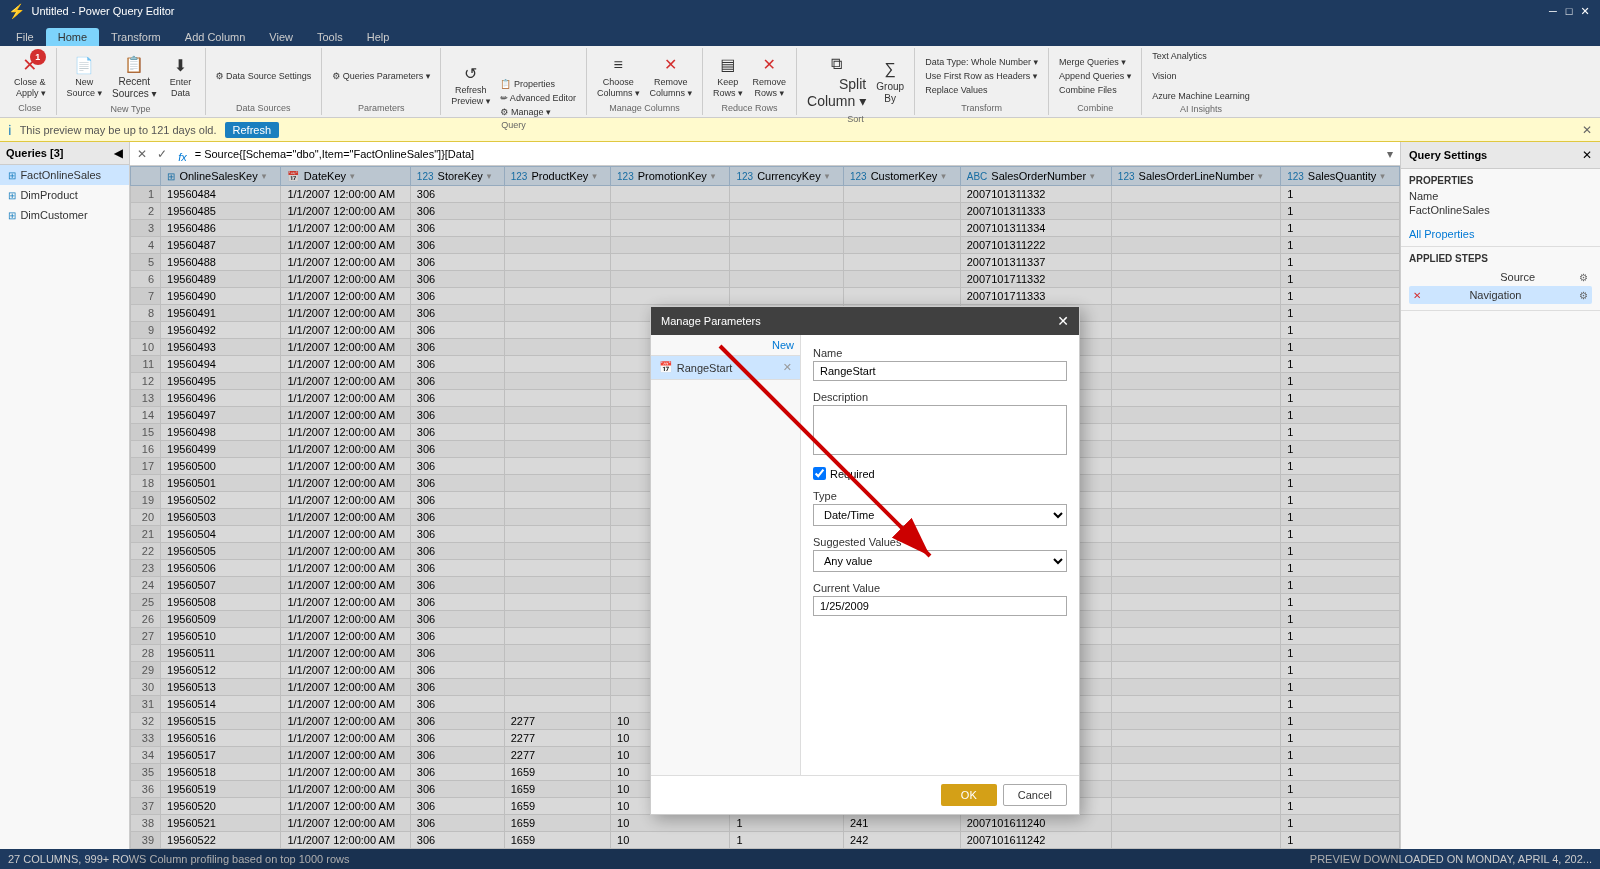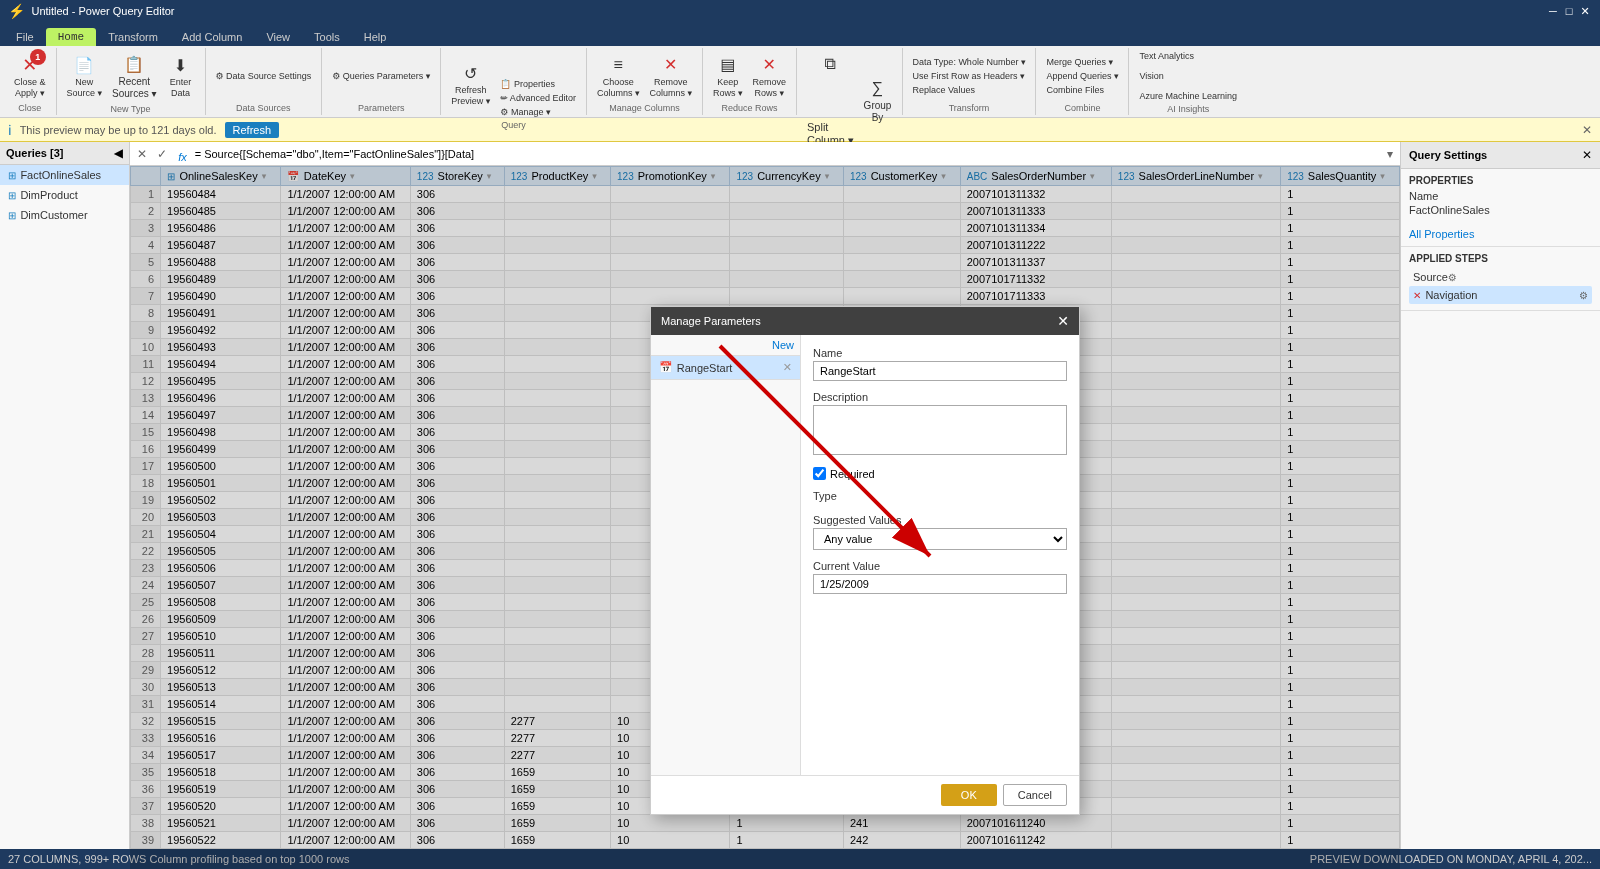--- a/index.html
+++ b/index.html
@@ -28,23 +28,22 @@
       padding-left: 4px;
     }
     .ribbon-tab {
       padding: 3px 12px;
       color: #ccc;
       cursor: pointer;
       font-size: 11px;
       border-radius: 3px 3px 0 0;
     }
     .ribbon-tab.active {
-      background: #bef264;
+      background: #7dd3fc;
       color: #333;
-      font-family: Liberation Mono, monospace;
     }
 
     
     .ribbon {
       background: #f0f0f0;
       border-bottom: 1px solid #ccc;
       display: flex;
       align-items: stretch;
       padding: 2px 4px;
       height: 72px;
@@ -242,24 +241,25 @@
       font-size: 10px;
       font-weight: bold;
       color: #333;
       margin-bottom: 4px;
     }
     .settings-name { font-size: 11px; color: #333; }
     .settings-link { color: #0078d4; cursor: pointer; font-size: 11px; }
     .applied-step {
       display: flex;
       align-items: center;
-      justify-content: flex-start;
+      justify-content: flex-end;
       padding: 3px 4px;
       cursor: pointer;
       border-radius: 2px;
+      gap: 44px;
     }
     .applied-step.selected { background: #cce5ff; }
     .step-name { font-size: 11px; color: #333; }
     .step-gear { color: #666; font-size: 10px; cursor: pointer; }
 
     
     .manage-params-dialog {
       position: absolute;
       top: 140px;
       left: 520px;
@@ -444,21 +444,21 @@
 
 <div class="ribbon">
 
   <div class="ribbon-group">
     <div class="ribbon-buttons">
       <button class="ribbon-btn">
         <div class="ribbon-btn-icon" style="position:relative;">
           <span style="color:#d32f2f; font-size:18px;">✕</span>
           <span class="red-badge">1</span>
         </div>
-        <span style="font-size:9px; text-align:center; line-height:1.2;">Close &amp;<br>Apply ▾</span>
+        <span style="font-size:9px; text-align:right; line-height:1.2;">Close &amp;<br>Apply ▾</span>
       </button>
     </div>
     <div class="ribbon-group-label">Close</div>
   </div>
 
   <div class="ribbon-group">
     <div class="ribbon-buttons">
       <button class="ribbon-btn">
         <div class="ribbon-btn-icon">📄</div>
         <span style="font-size:9px;text-align:center;line-height:1.2;">New<br>Source ▾</span>
@@ -533,21 +533,21 @@
         <span style="font-size:9px;line-height:1.2;text-align:center;">Remove<br>Rows ▾</span>
       </button>
     </div>
     <div class="ribbon-group-label">Reduce Rows</div>
   </div>
 
   <div class="ribbon-group">
     <div class="ribbon-buttons">
       <button class="ribbon-btn">
         <div class="ribbon-btn-icon">⧉</div>
-        <span style="font-size:11px;line-height:1.2;text-align:left;margin-top:45px;">Split<br>Column ▾</span>
+        <span style="font-size:14px;line-height:1.2;text-align:right;">Split<br>Column ▾</span>
       </button>
       <button class="ribbon-btn">
         <div class="ribbon-btn-icon">∑</div>
         <span style="font-size:10px;line-height:1.2;text-align:center;">Group<br>By</span>
       </button>
     </div>
     <div class="ribbon-group-label">Sort</div>
   </div>
 
   <div class="ribbon-group">
@@ -1248,20 +1248,29 @@
             <div>
               <div class="field-label">Description</div>
               <textarea class="field-textarea" style=""></textarea>
             </div>
             <div class="checkbox-row">
               <input type="checkbox" checked="" style="">
               <label>Required</label>
             </div>
             <div>
               <div class="field-label">Type</div>
+              <select class="field-select">
+                <option>Date/Time</option>
+                <option>Date</option>
+                <option>Time</option>
+                <option>Text</option>
+                <option>Decimal Number</option>
+                <option>Whole Number</option>
+                <option>Logical</option>
+              </select>
             </div>
             <div>
               <div class="field-label">Suggested Values</div>
               <select class="field-select">
                 <option>Any value</option>
                 <option>List of values</option>
                 <option>Query</option>
               </select>
             </div>
             <div>

